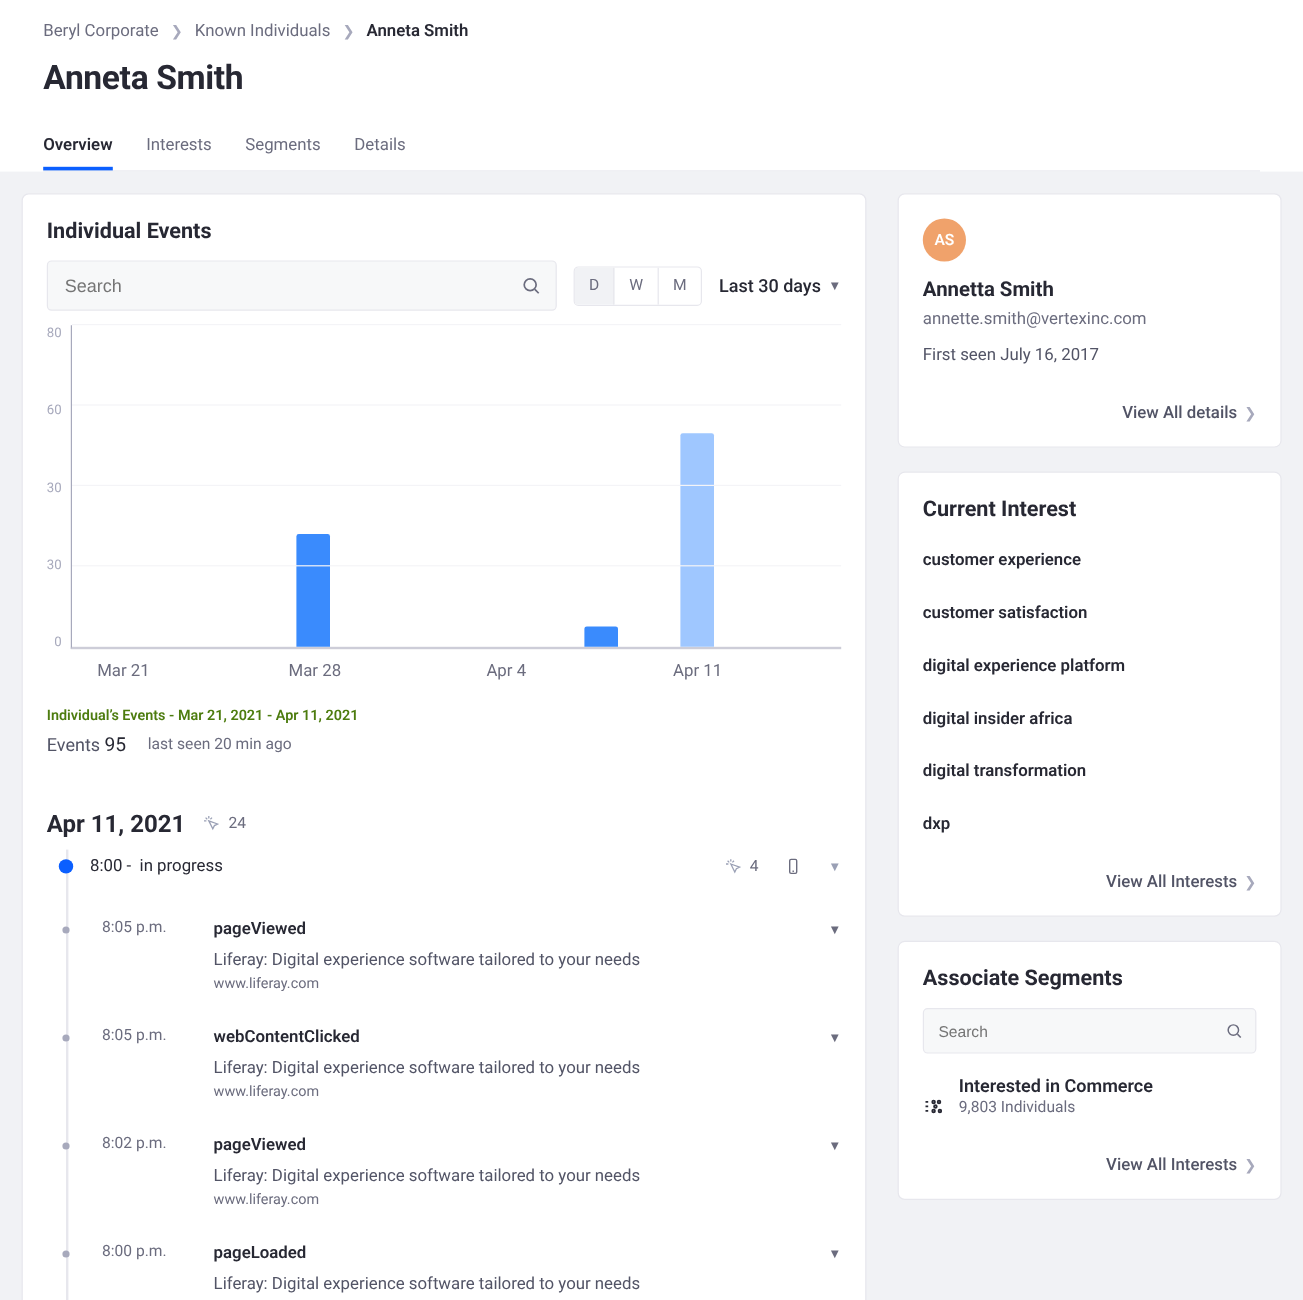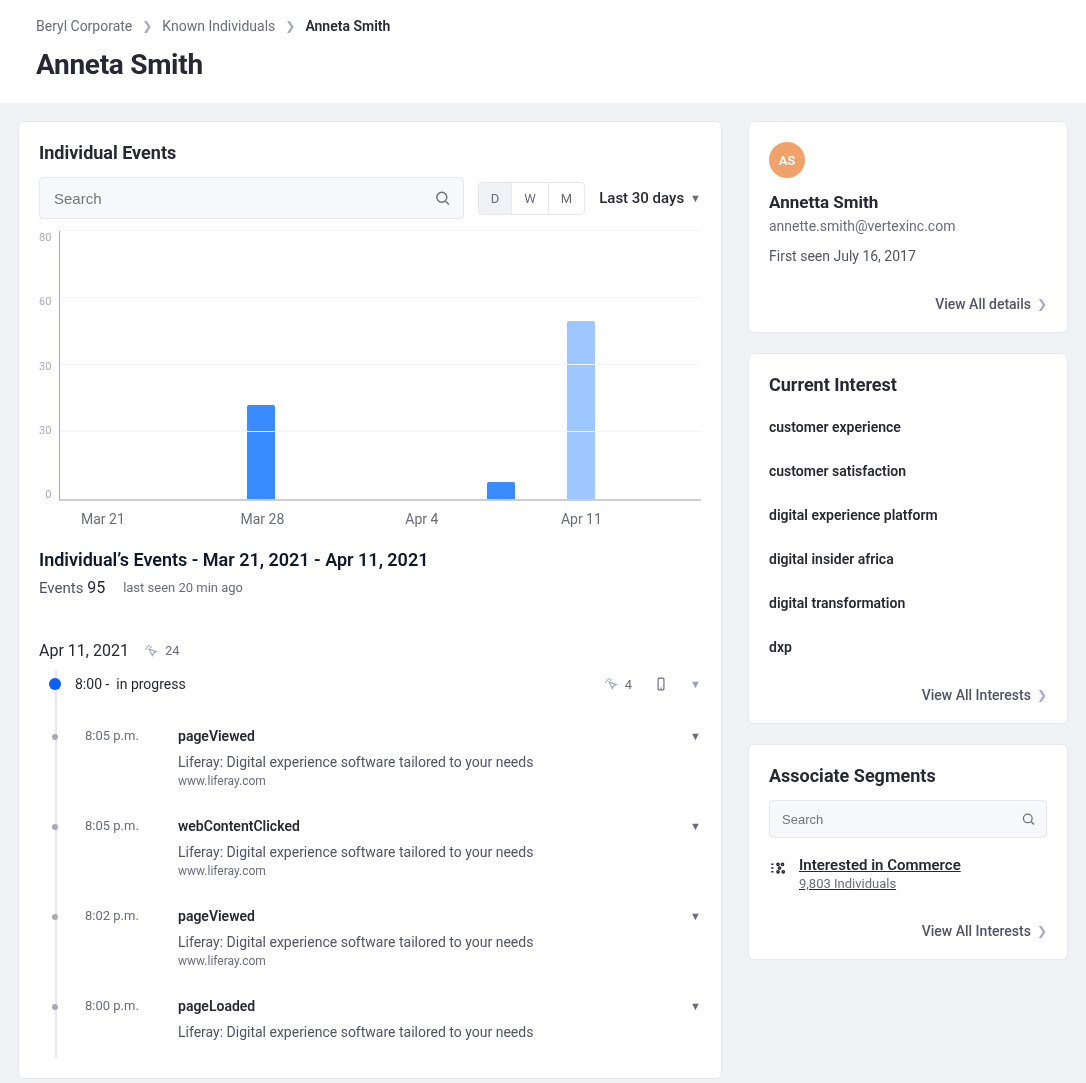--- a/index.html
+++ b/index.html
@@ -66,27 +66,27 @@
   .chart-wrap{margin-top:6px;}
   .chart{display:flex;height:270px;}
   .yaxis{display:flex;flex-direction:column;justify-content:space-between;align-items:flex-end;color:var(--muted2);font-size:11px;padding-right:8px;}
   .plot{flex:1;position:relative;border-left:1px solid var(--muted2);border-bottom:2px solid #cdcdd8;}
   .grid-line{position:absolute;left:0;right:0;border-top:1px solid #f4f4f7;}
   .bars{position:absolute;inset:0;display:flex;align-items:flex-end;}
   .slot{flex:1;display:flex;justify-content:center;align-items:flex-end;height:100%}
   .bar{width:28px;border-radius:2px 2px 0 0;}
   .xaxis{display:flex;margin-left:24px;}
   .xaxis > div{flex:1;text-align:center;color:var(--muted);font-size:14px;padding-top:10px;}
-  .chart-title{color:#0f172a;font-size:18px;font-weight:600;margin-top:22px;}
+  .chart-title{color:#4d7c0f;font-size:12px;font-weight:600;margin-top:22px;}
   .chart-sub{display:flex;gap:18px;align-items:center;margin-top:8px;color:var(--muted);font-size:13px;}
   .chart-sub .events{color:#525466;font-size:15px;}
   .chart-sub .events .n{color:var(--text);font-size:16px;font-weight:400}
   
   .day-head{display:flex;align-items:center;gap:14px;margin:44px 0 10px 0;}
-  .day-head .date{font-size:16px;font-weight:400;}
+  .day-head .date{font-size:20px;font-weight:700;}
   .day-head .count{display:flex;align-items:center;gap:6px;color:var(--muted);font-size:13px;}
   .tl{position:relative;margin-left:10px;}
   .tl-line{position:absolute;top:0;bottom:0;left:6px;width:2px;background:#e7e7ed;}
   .session{position:relative;display:flex;align-items:center;gap:14px;padding:6px 0 24px 0;}
   .session .dot{width:12px;height:12px;background:var(--blue);border-radius:50%;position:relative;z-index:1;flex:none;}
   .session .txt{font-size:14px;color:var(--text);flex:1}
   .session .meta{display:flex;align-items:center;gap:22px;color:var(--muted);font-size:13px}
   .evt{position:relative;display:flex;gap:27px;padding:12px 0 18px 0;}
   .evt .bullet{width:6px;height:6px;background:var(--muted2);border-radius:50%;margin-left:3px;margin-top:6px;position:relative;z-index:1;flex:none}
   .evt .time{width:66px;color:var(--muted);font-size:13px;flex:none;padding-top:0;}
@@ -100,38 +100,44 @@
   .identity .name2{font-size:17px;font-weight:700;margin-bottom:6px;}
   .identity .email{color:var(--muted);font-size:14px;margin-bottom:14px;}
   .identity .seen{color:#525466;font-size:14px;}
   .card-footer{margin-top:32px;text-align:right;}
   .link{display:inline-flex;align-items:center;gap:6px;color:#525466;font-size:14px;font-weight:500;cursor:pointer}
   .link .chev{font-size:12px;color:var(--muted2)}
   .interest-list{display:flex;flex-direction:column;gap:28px;margin-top:24px;}
   .interest{font-size:14px;font-weight:600;}
   .seg-search{display:flex;align-items:center;background:#f7f8f9;border:1px solid var(--border);border-radius:4px;height:36px;padding:0 10px;margin-bottom:18px;}
   .seg-search input{border:none;background:none;outline:none;font-size:13px;color:var(--muted);width:100%}
-  .segment-item{display:flex;gap:12px;align-items:flex-start;margin-bottom:20px;text-decoration:underline;}
+  .segment-item{display:flex;gap:12px;align-items:flex-end;margin-bottom:20px;}
   .seg-icon{width:18px;height:18px;margin-top:3px;flex:none}
   .segment-item .sname{font-weight:600;font-size:15px;}
   .segment-item .scount{color:var(--muted);font-size:13px;margin-top:2px}
   svg{display:block}
 </style>
 </head>
 <body>
 
 <div class="header">
   <div class="breadcrumb">
     <span>Beryl Corporate</span>
     <span class="sep">❯</span>
     <span>Known Individuals</span>
     <span class="sep">❯</span>
     <span class="cur">Anneta Smith</span>
   </div>
   <div class="page-title">Anneta Smith</div>
+  <div class="tabs" id="tabs">
+      <div class="tab active">Overview</div>
+      <div class="tab">Interests</div>
+      <div class="tab">Segments</div>
+      <div class="tab">Details</div>
+    </div>
 </div>
 
 <div class="content">
   <div class="main">
     <div class="card">
       <h3>Individual Events</h3>
       <div class="controls">
         <div class="search">
           <input placeholder="Search" style="">
           <svg class="glass" width="18" height="18" viewBox="0 0 24 24" fill="none" stroke="currentColor" stroke-width="2">

